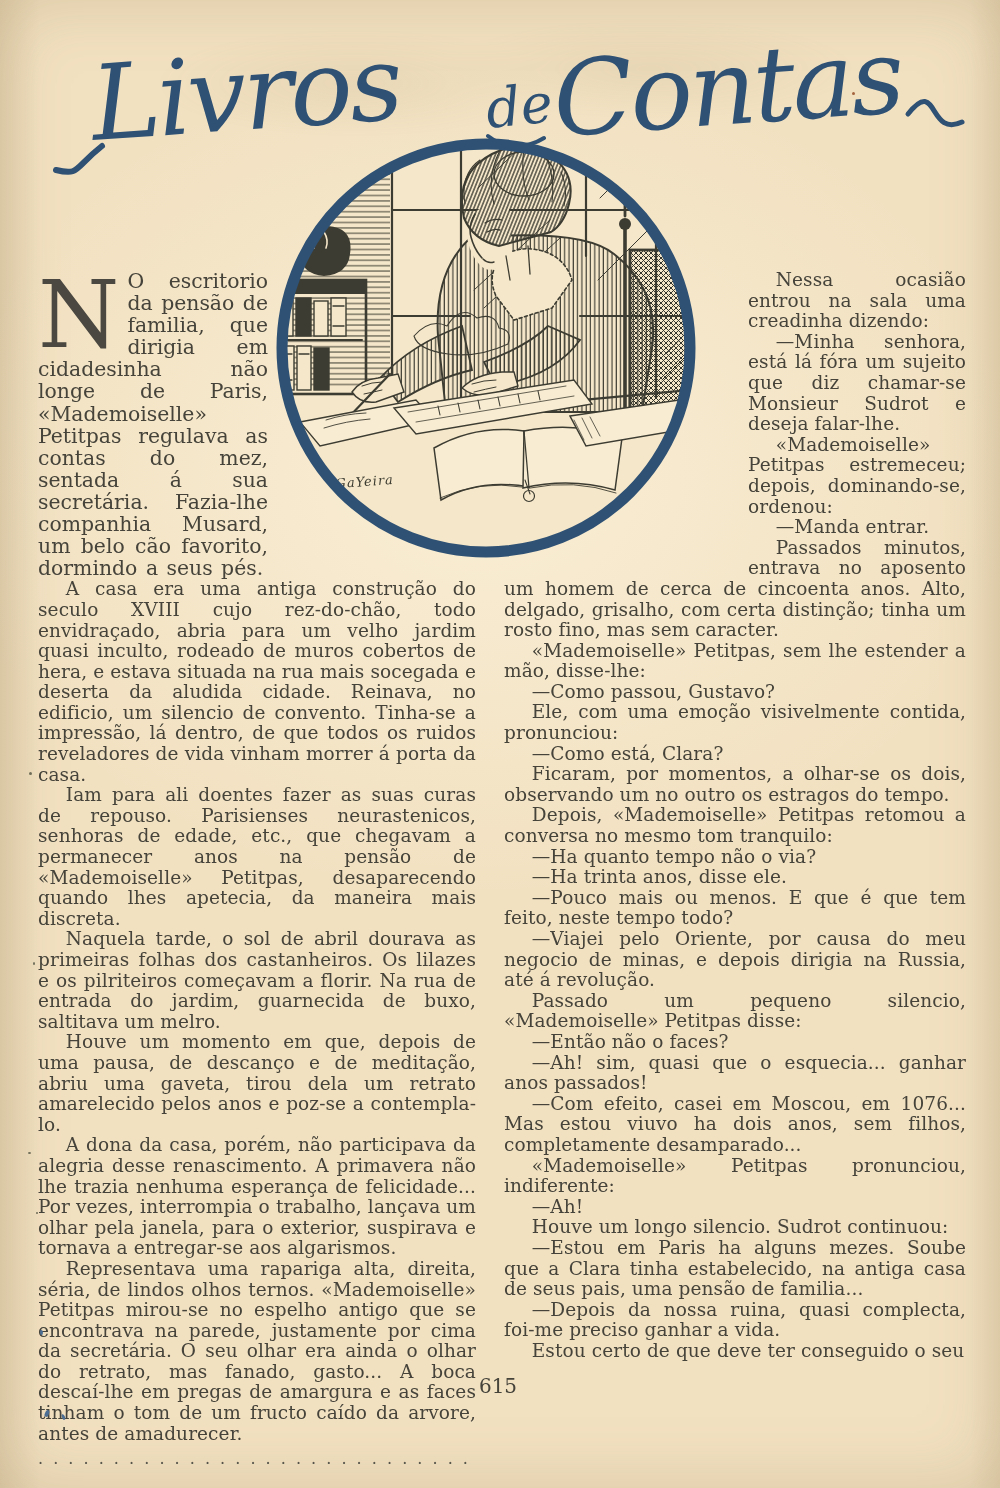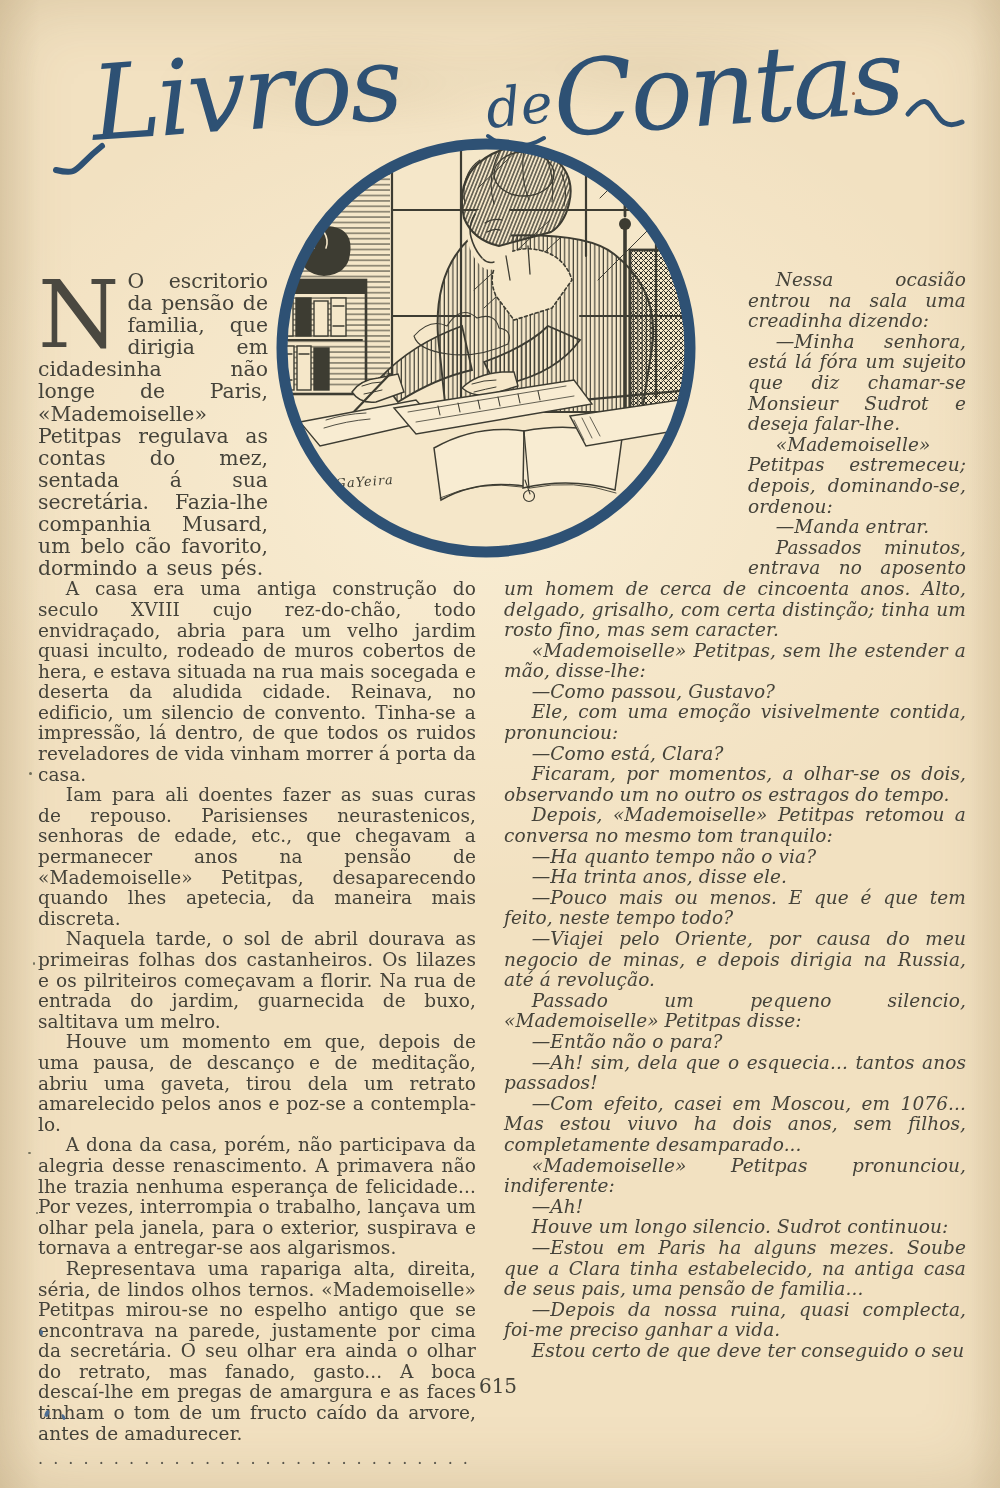--- a/index.html
+++ b/index.html
@@ -26,21 +26,21 @@
   }
   
   .title-svg{position:absolute;left:36px;top:18px;}
   .script{font-family:"DejaVu Serif", "Liberation Serif", serif;font-style:italic;}
   
   .illus{position:absolute;left:266px;top:128px;width:440px;height:440px;}
   
   .col{position:absolute;top:270px;text-align:justify;hyphens:auto;-webkit-hyphens:auto;}
   .col p{margin:0;text-indent:1.5em;}
   .col-left{left:38px;width:438px;}
-  .col-right{left:504px;width:462px;font-style:italic;}
+  .col-right{left:504px;width:462px;}
   .sp-r{float:right;width:208px;height:292px;}
   .sp-l{float:left;width:244px;height:290px;}
   .intro{font-size:20.4px;line-height:22.1px;text-indent:0 !important;word-spacing:2px;}
   .dropcap{float:left;font-size:93px;line-height:74px;padding:8px 8px 0 0;color:#4a4840;}
   .body{font-size:18.5px;line-height:20.6px;letter-spacing:.1px;}
   .dots{text-indent:0 !important;font-size:16px;letter-spacing:2.5px;white-space:nowrap;overflow:hidden;margin-top:5px !important;color:#55534a;}
   .folio{position:absolute;top:1374px;left:448px;width:100px;text-align:center;font-size:20px;}
   
   .speck{position:absolute;border-radius:50%;background:#6f6d59;}
   .speck.blue{background:#4d6e93;border-radius:40% 60% 50% 50%;}
@@ -209,22 +209,22 @@
     <p class="body">—Como passou, Gustavo?</p>
     <p class="body">Ele, com uma emoção visivelmente contida, pronunciou:</p>
     <p class="body">—Como está, Clara?</p>
     <p class="body">Ficaram, por momentos, a olhar-se os dois, observando um no outro os estragos do tempo.</p>
     <p class="body">Depois, «Mademoiselle» Petitpas retomou a conversa no mesmo tom tranquilo:</p>
     <p class="body">—Ha quanto tempo não o via?</p>
     <p class="body">—Ha trinta anos, disse ele.</p>
     <p class="body">—Pouco mais ou menos. E que é que tem feito, neste tempo todo?</p>
     <p class="body">—Viajei pelo Oriente, por causa do meu negocio de minas, e depois dirigia na Russia, até á revolução.</p>
     <p class="body">Passado um pequeno silencio, «Mademoiselle» Petitpas disse:</p>
-    <p class="body">—Então não o para?</p>
-    <p class="body">—Ah! sim, dela que o esquecia... tantos anos passados!</p>
+    <p class="body">—Então não o faces?</p>
+    <p class="body">—Ah! sim, quasi que o esquecia... ganhar anos passados!</p>
     <p class="body">—Com efeito, casei em Moscou, em 1076... Mas estou viuvo ha dois anos, sem filhos, completamente desamparado...</p>
     <p class="body">«Mademoiselle» Petitpas pronunciou, indiferente:</p>
     <p class="body">—Ah!</p>
     <p class="body">Houve um longo silencio. Sudrot continuou:</p>
     <p class="body">—Estou em Paris ha alguns mezes. Soube que a Clara tinha estabelecido, na antiga casa de seus pais, uma pensão de familia...</p>
     <p class="body">—Depois da nossa ruina, quasi complecta, foi-me preciso ganhar a vida.</p>
     <p class="body">Estou certo de que deve ter conseguido o seu</p>
   </div>
 
   <div class="folio">615</div>

